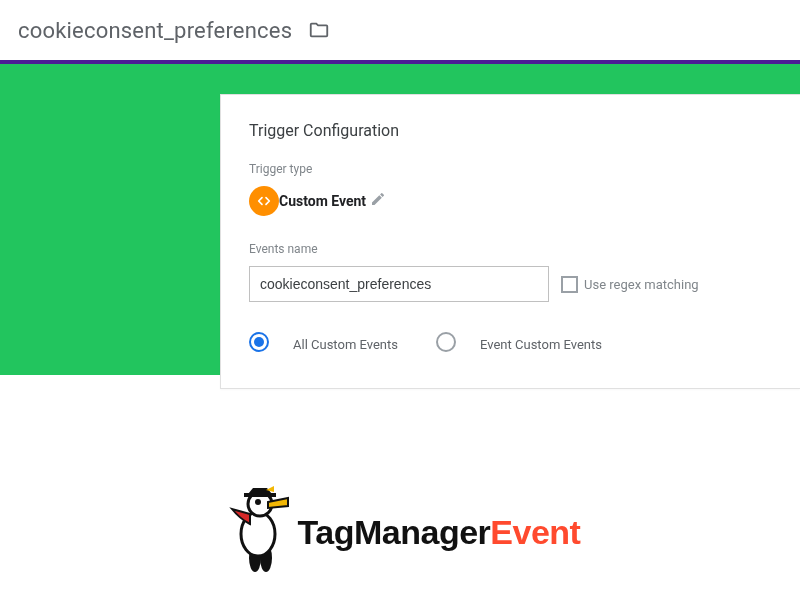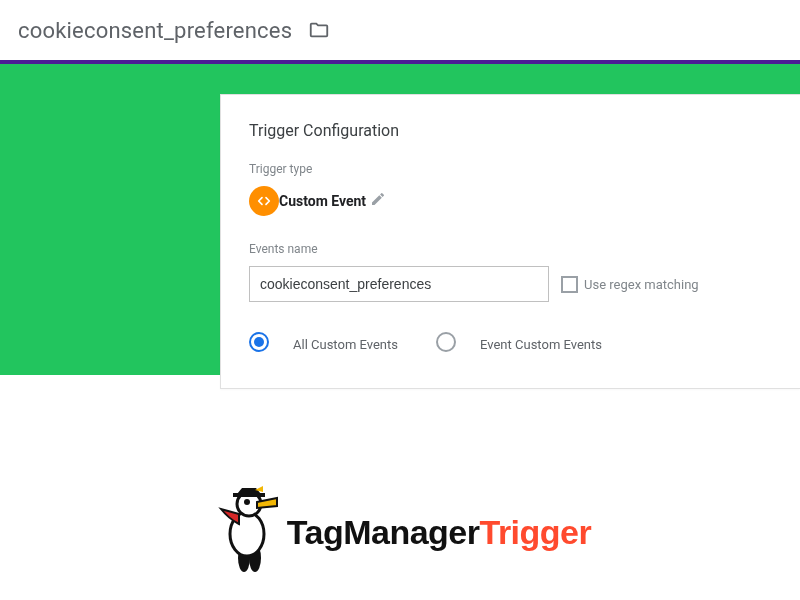--- a/index.html
+++ b/index.html
@@ -234,15 +234,15 @@
       <path d="M30 40 Q20 35 12 25 L30 30 Z" fill="#d62828" stroke="#111" stroke-width="2"></path>
       <circle cx="40" cy="20" r="12" fill="#fff" stroke="#111" stroke-width="3"></circle>
       <polygon points="48,18 68,14 68,22 48,24" fill="#f2b705" stroke="#111" stroke-width="2"></polygon>
       <circle cx="38" cy="18" r="3" fill="#111"></circle>
       <path d="M28 10 L52 10 L47 4 L33 4 Z" fill="#111"></path>
       <rect x="24" y="9" width="32" height="4" fill="#111"></rect>
       <polygon points="46,6 54,2 54,8" fill="#f2b705"></polygon>
     </svg>
   </span>
   <span class="logo-text">
-    <span class="logo-black">TagManager</span><span class="logo-red">Trigger</span>
+    <span class="logo-black">TagManager</span><span class="logo-red">Event</span>
   </span>
 </div>
 
 </body></html>

